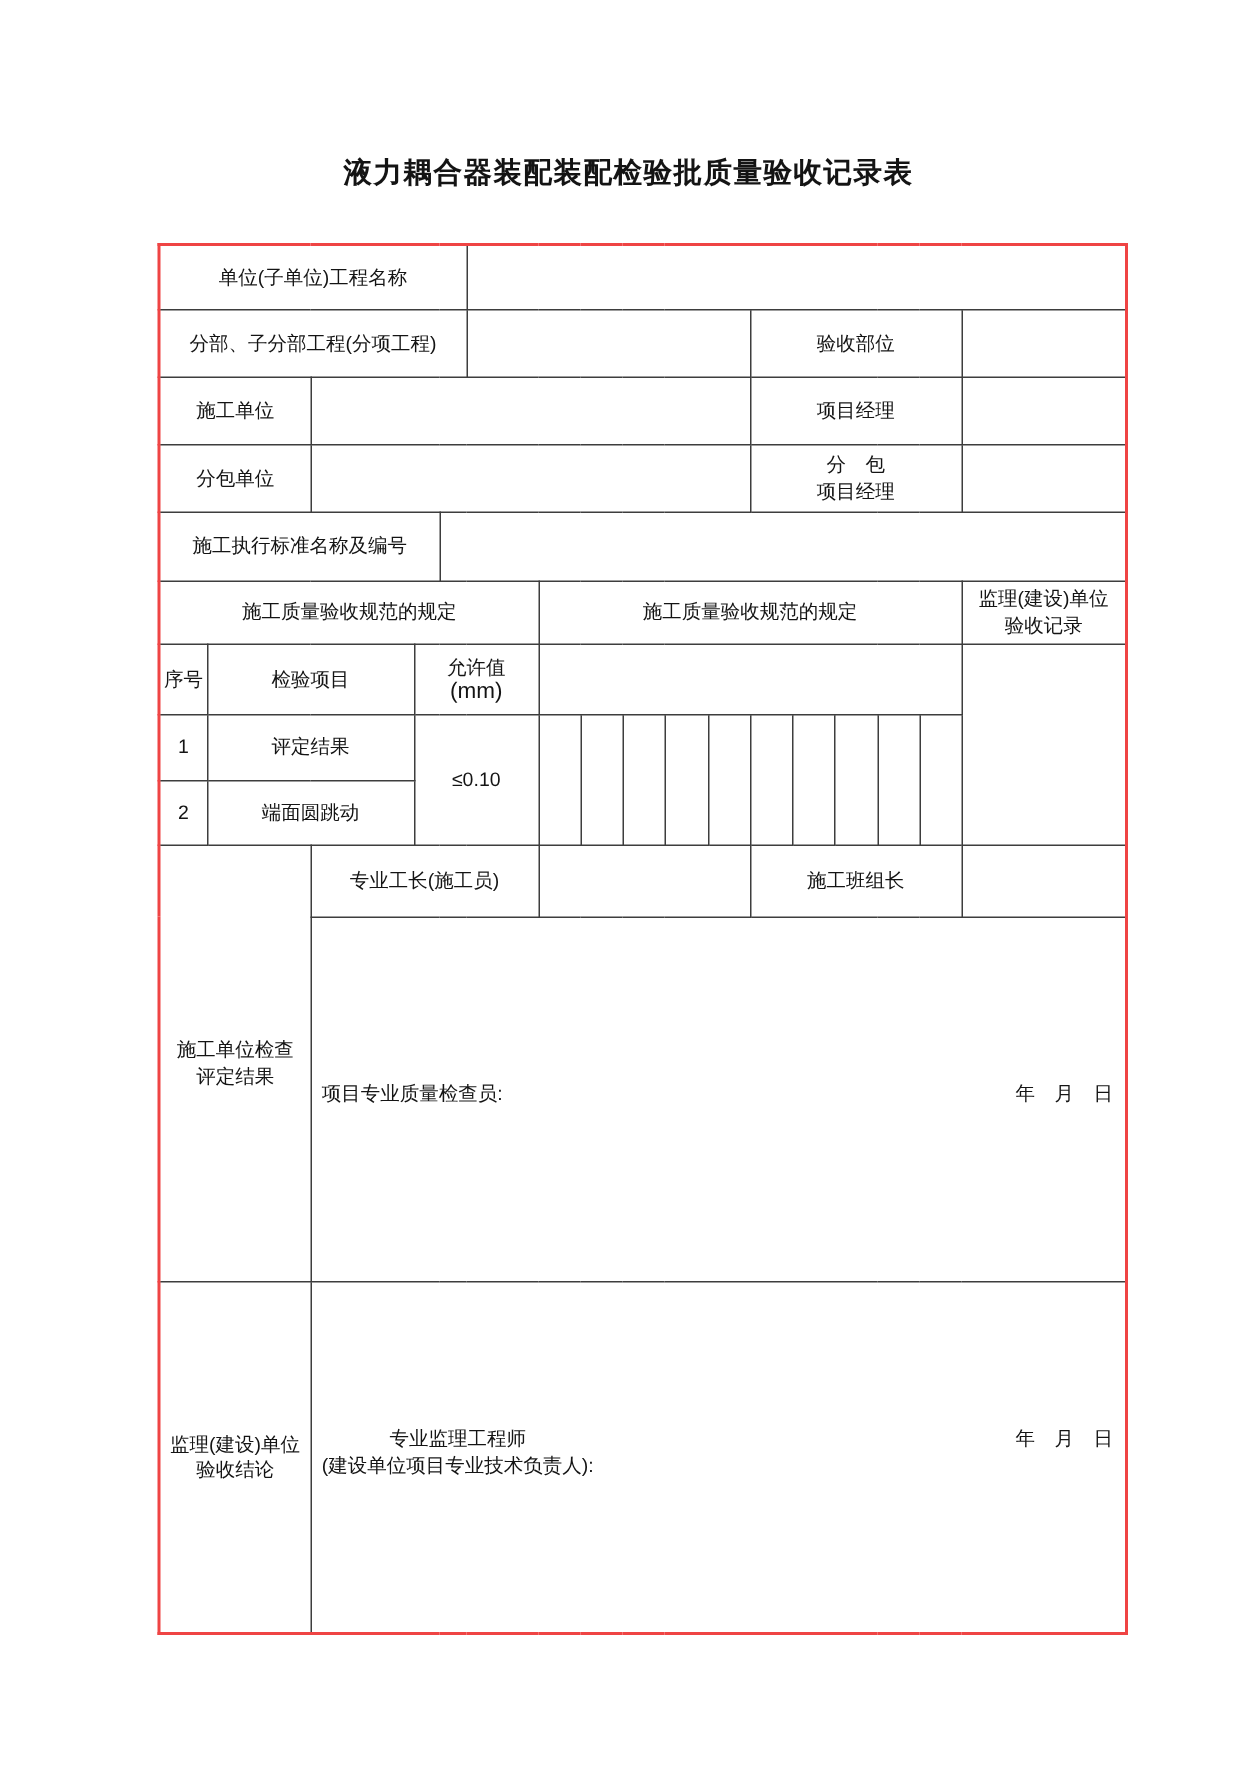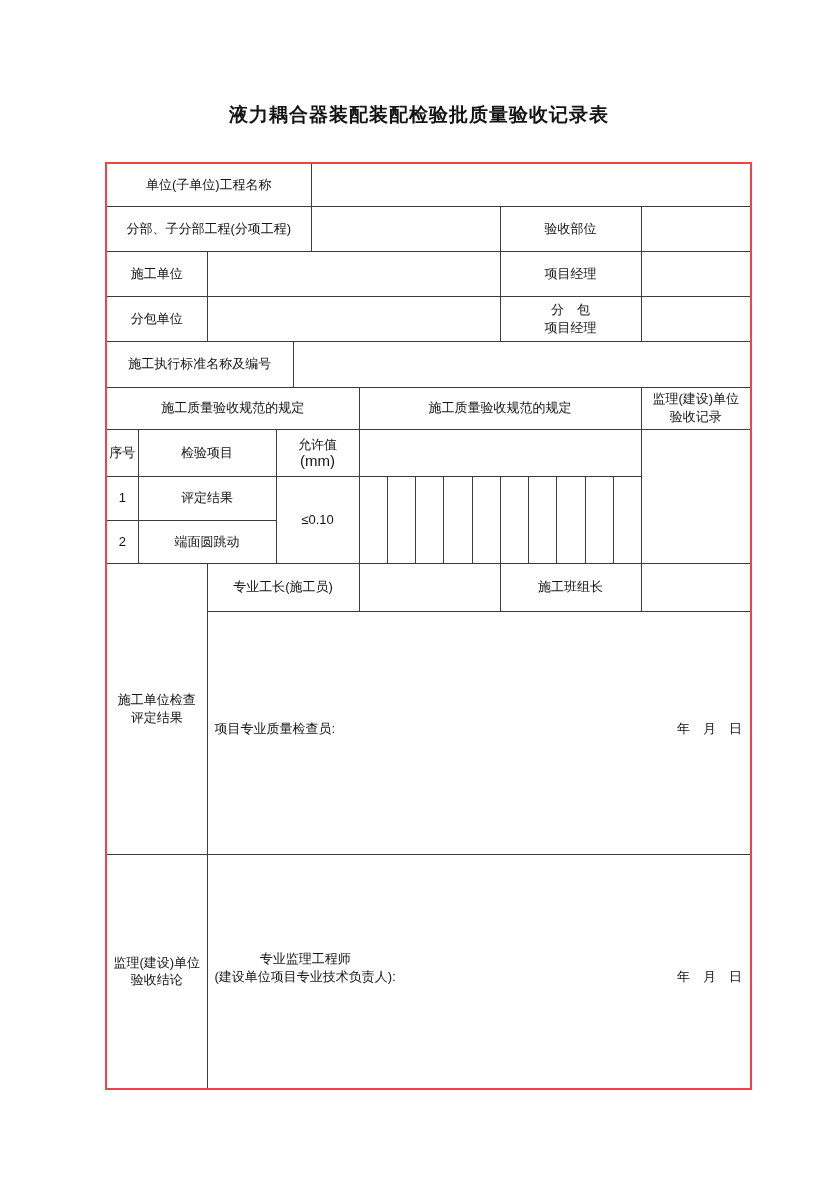--- a/index.html
+++ b/index.html
@@ -45,21 +45,20 @@
   .r8  { height: 44px; }
   .r9  { height: 43px; }
   .r10 { height: 48px; }
   .r11 { height: 243px; }
   .r12 { height: 235px; }
   .unit-small { font-size: 15px; line-height: 1.1; display: block; margin-top: -1px; }
   td.sig-cell { vertical-align: bottom; }
   .sig-row {
     display: flex;
     justify-content: space-between;
-    align-items: flex-end;
     padding: 0 8px 7px 7px;
     text-align: left;
   }
   .center-block { text-align: center; }
   .date-label { white-space: pre; }
 </style>
 </head>
 <body>
 
 <div class="doc-title">液力耦合器装配装配检验批质量验收记录表</div>

